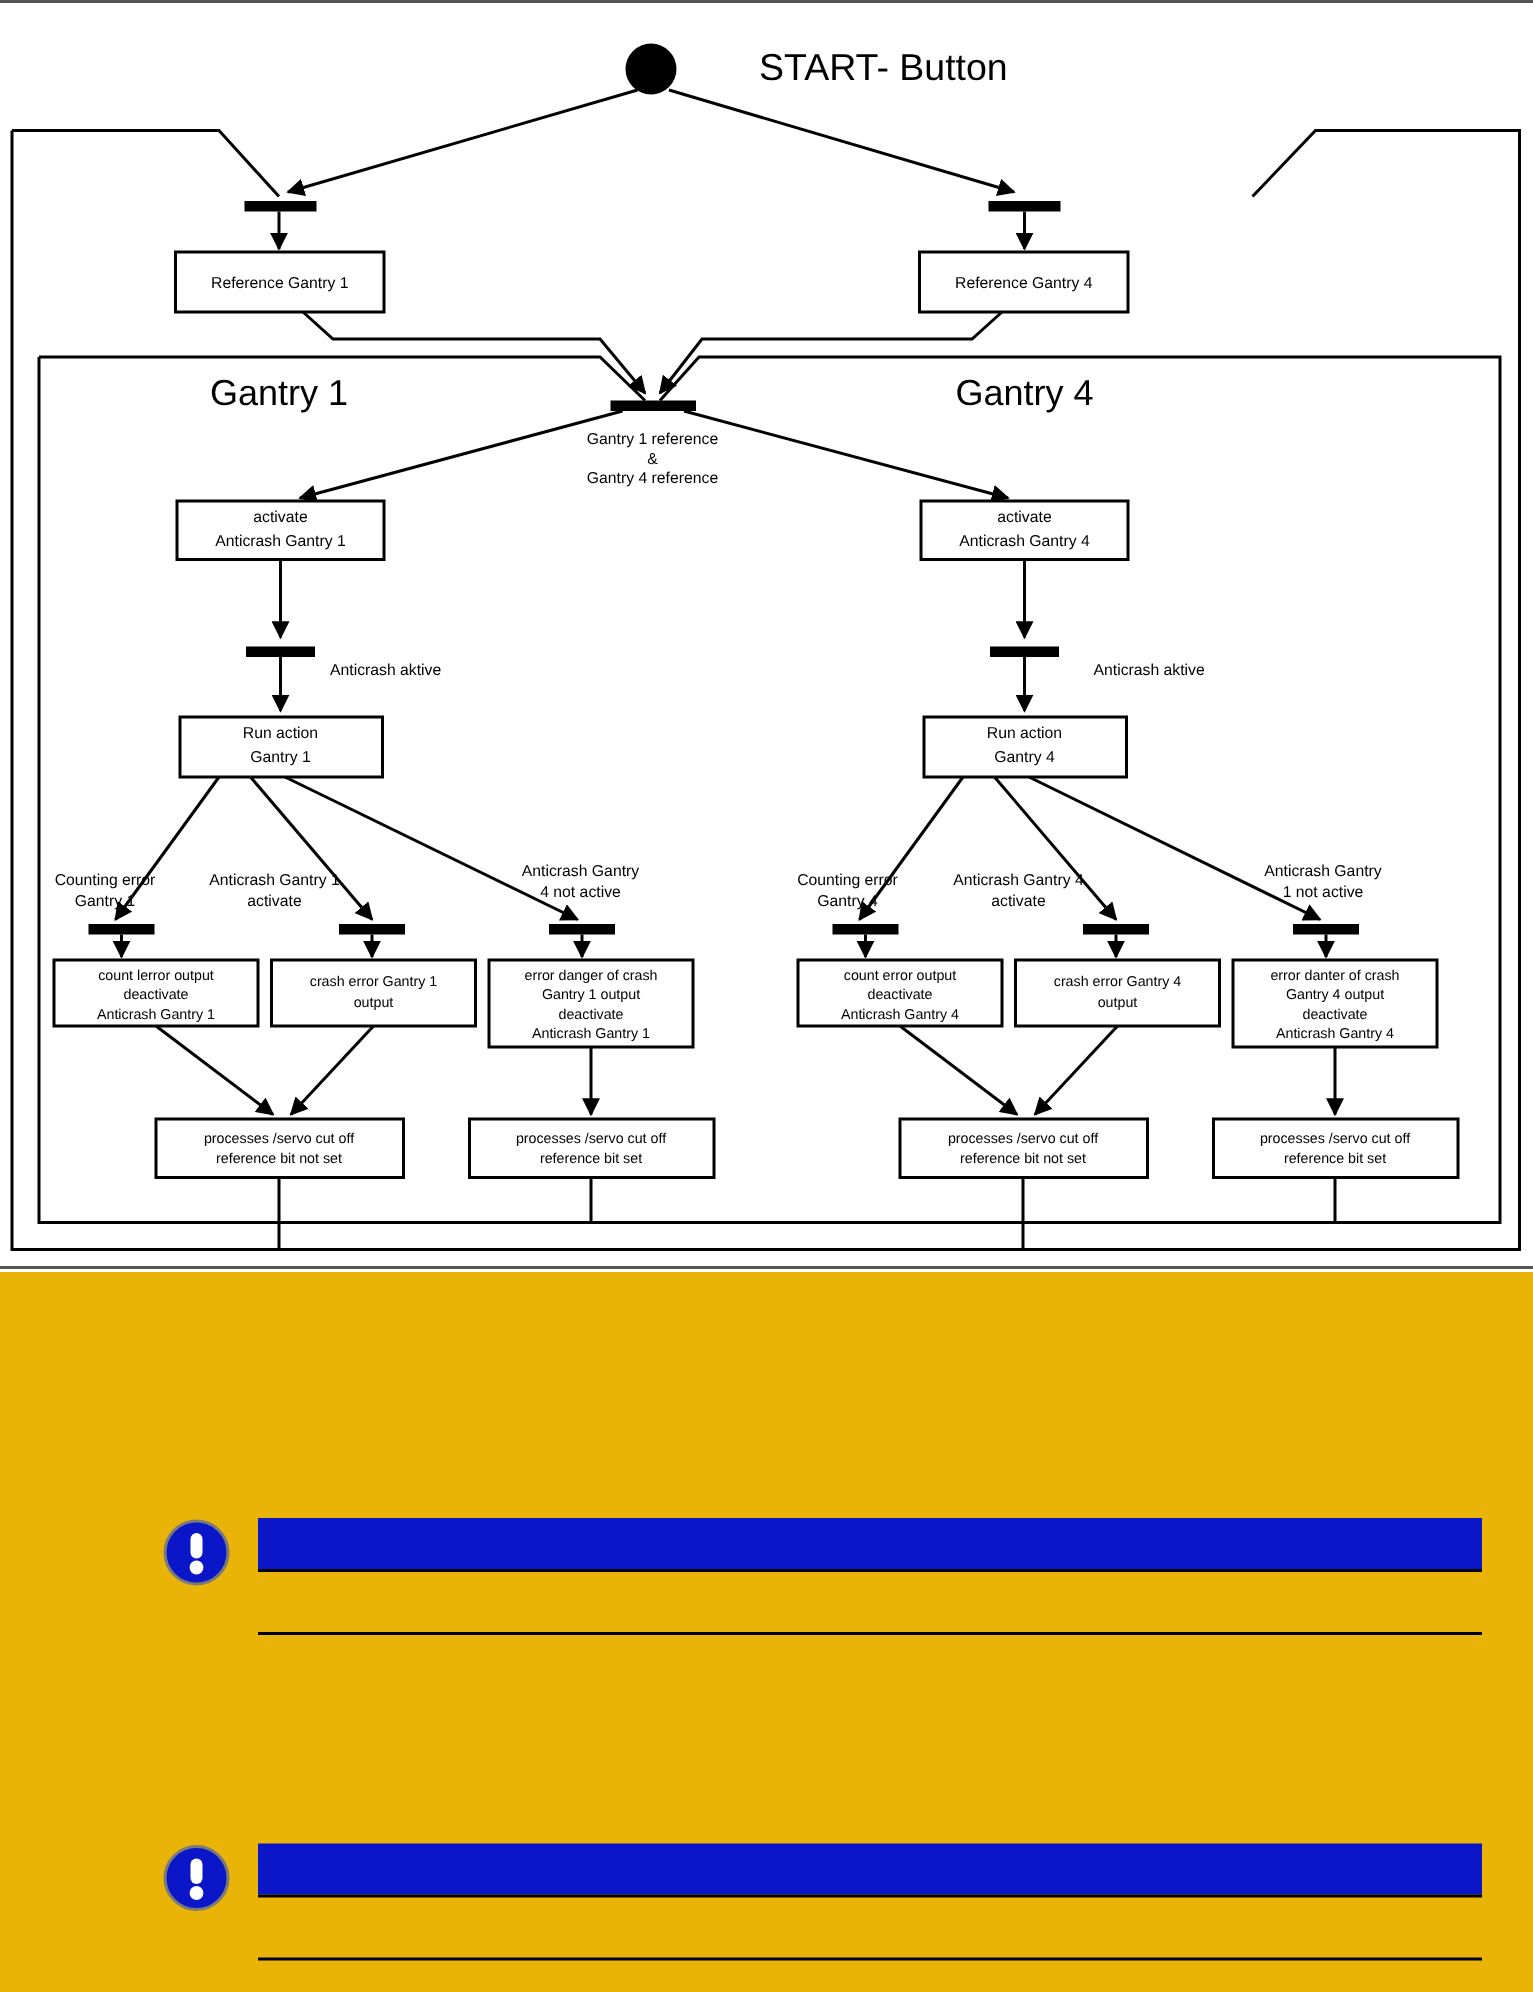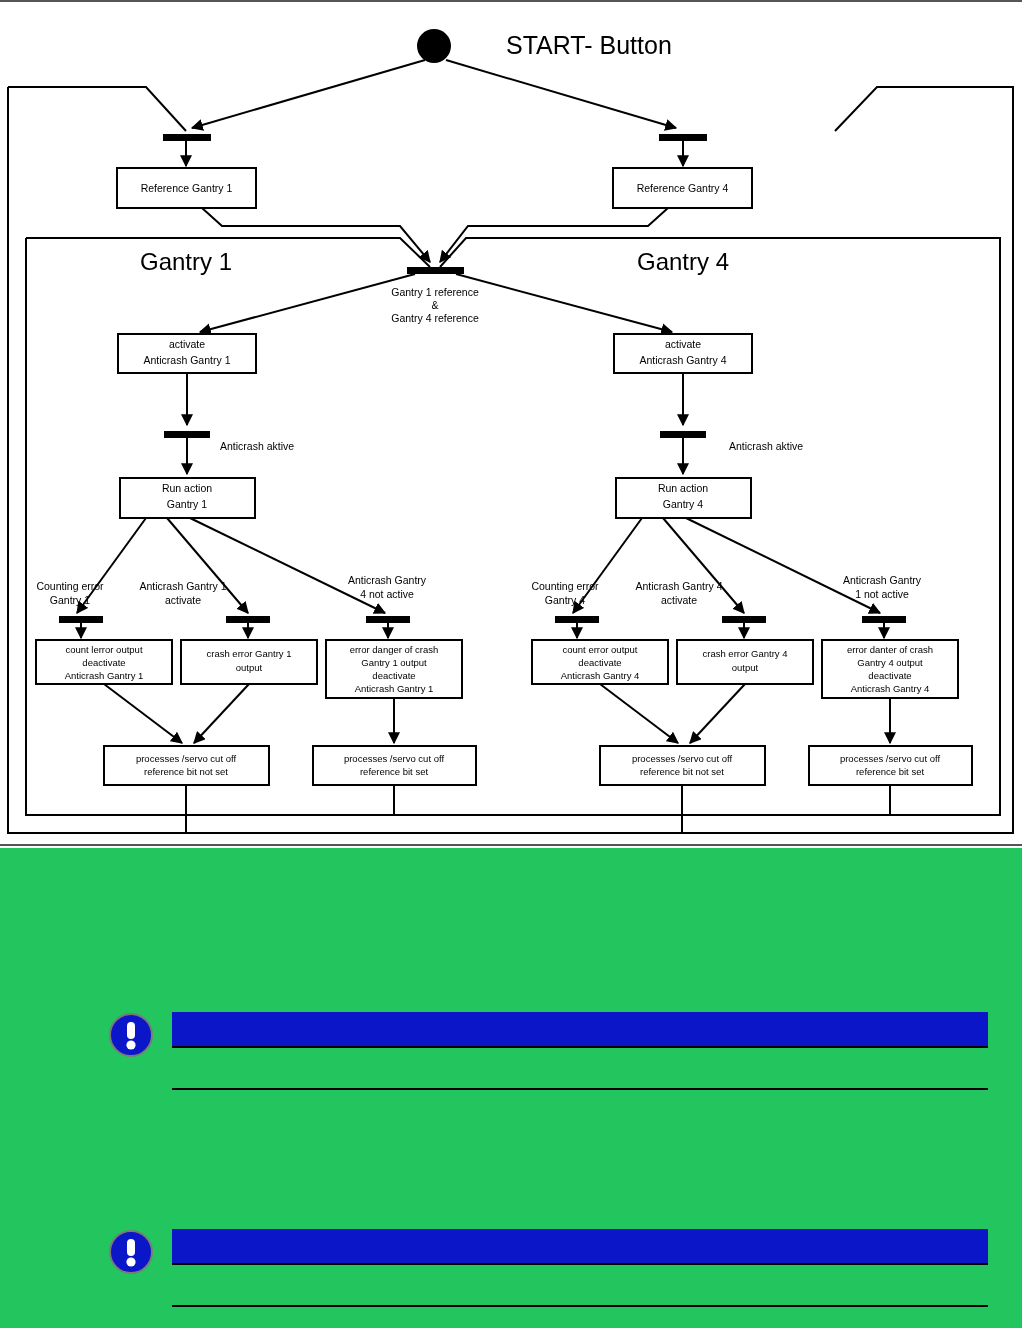--- a/index.html
+++ b/index.html
@@ -11,21 +11,21 @@
     width: 1022px;
     height: 1328px;
     font-family: "Liberation Sans", sans-serif;
     position: relative;
     overflow: hidden;
   }
   #page {
     position: relative;
     width: 1022px;
     height: 1328px;
-    background: #22c55e;
+    background: #eab308;
   }
   
   #figure {
     position: absolute;
     left: 0;
     top: 0;
     width: 1022px;
     height: 848px;
     background: #ffffff;
   }

